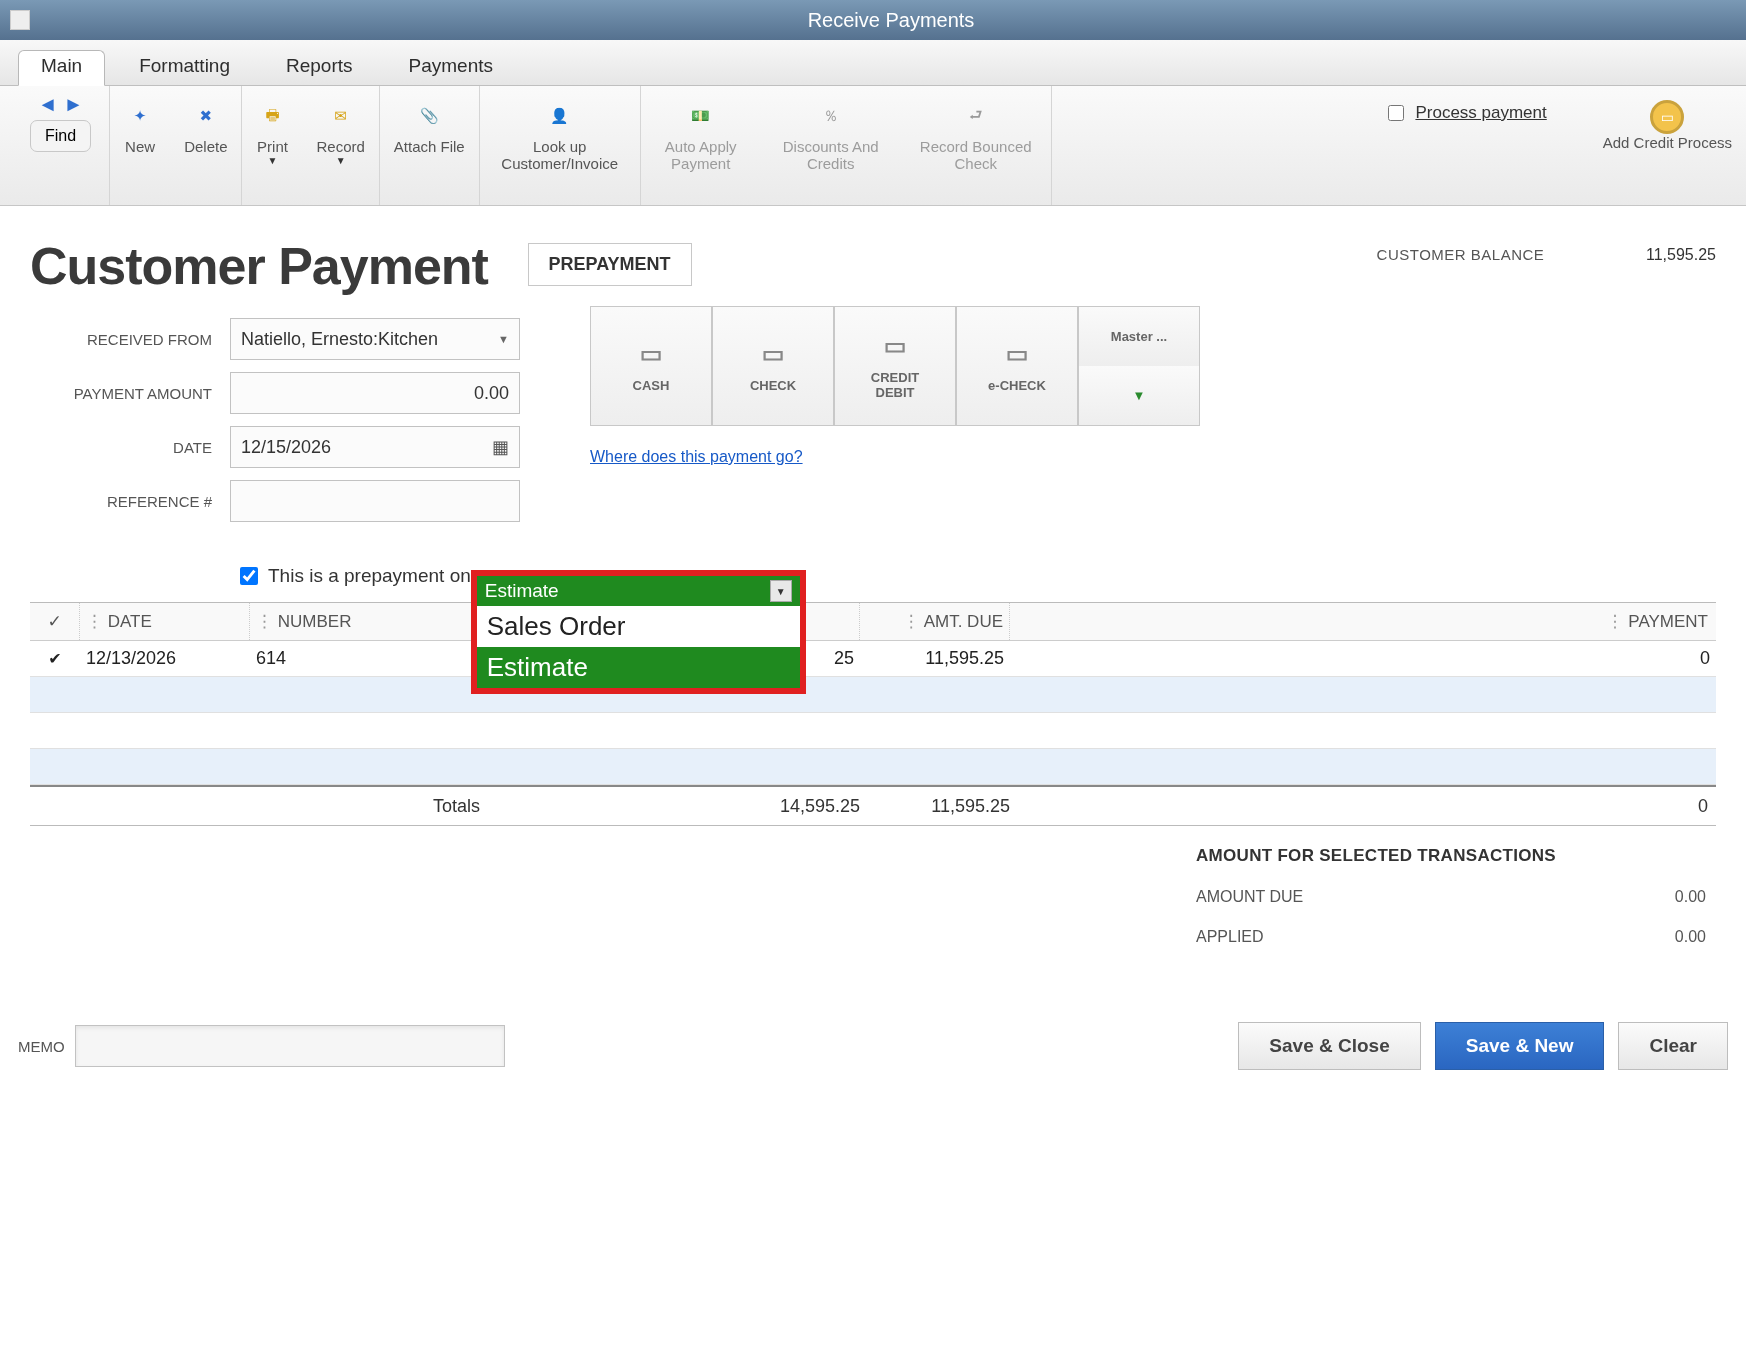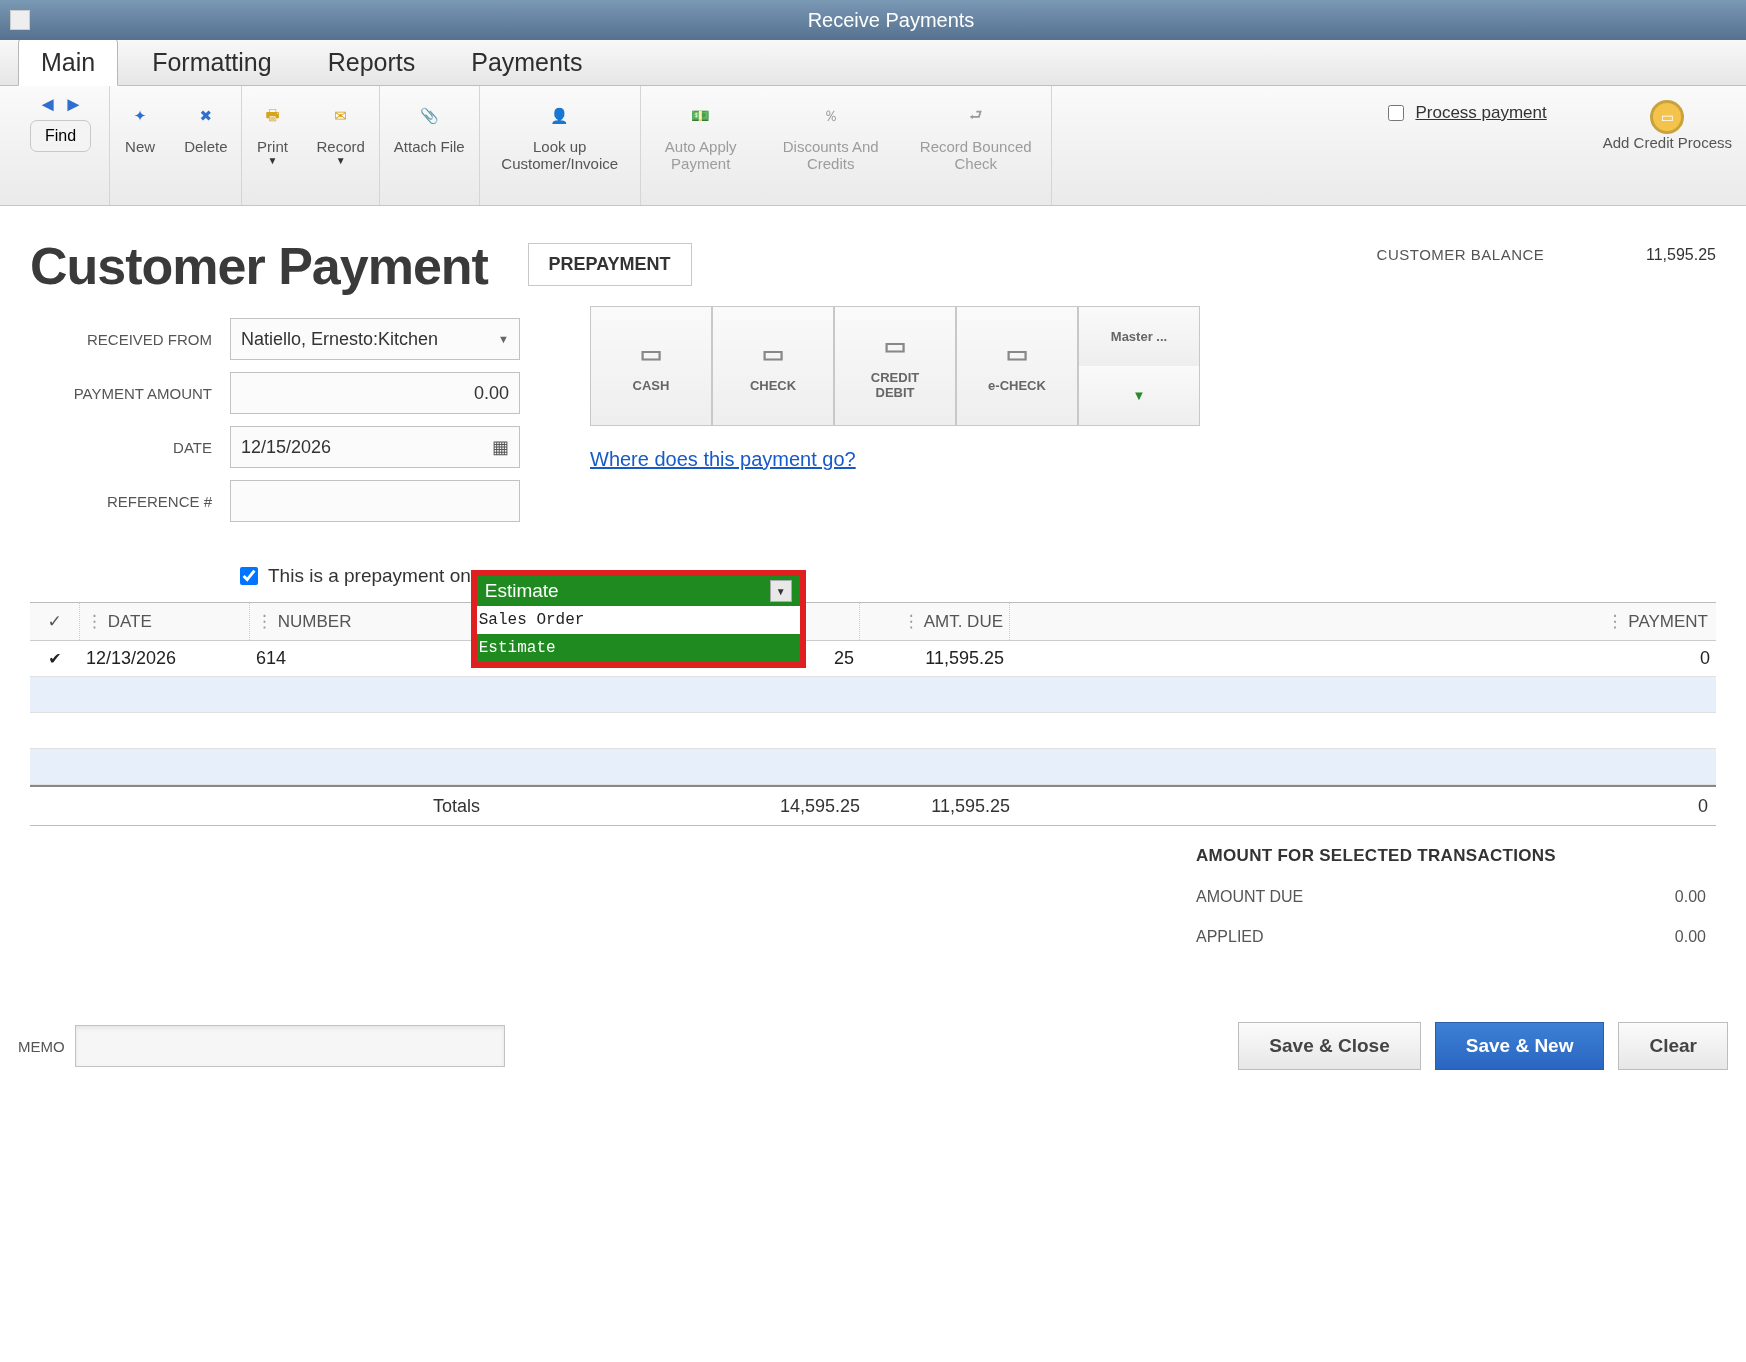--- a/index.html
+++ b/index.html
@@ -17,21 +17,21 @@
     border:1px solid #ccc; background:#eee;
   }
 
   
   .tabstrip {
     background: linear-gradient(to bottom, #f8f8f8, #e6e6e6);
     height:46px; display:flex; align-items:flex-end; padding-left:18px;
     border-bottom:1px solid #bfbfbf;
   }
   .tabstrip .tab {
-    padding:10px 22px 8px 22px; font-size:25px; color:#2e2e2e; cursor:pointer;
+    padding:4px 22px 8px 22px; font-size:19px; color:#2e2e2e; cursor:pointer;
     margin-right:12px;
   }
   .tabstrip .tab.active {
     background:#fff; border:1px solid #b8b8b8; border-bottom:1px solid #fff;
     border-radius:6px 6px 0 0; margin-bottom:-1px;
   }
 
   
   .toolbar {
     background: linear-gradient(to bottom, #fafafa, #eaeaea);
@@ -79,39 +79,39 @@
   .method-btn {
     width:122px; height:120px; border:1px solid #c8c8c8; background:linear-gradient(to bottom,#fafafa,#eee);
     display:flex; flex-direction:column; align-items:center; justify-content:center;
     font-size:13px; font-weight:bold; color:#666; cursor:pointer;
   }
   .method-btn .micon { font-size:24px; color:#888; margin-bottom:10px; height:28px; display:flex; align-items:center; }
   .method-btn.more { height:60px; border-bottom:none; }
   .method-more-wrap { display:flex; flex-direction:column; }
   .method-more-caret { width:122px; height:60px; border:1px solid #c8c8c8; border-top:none; background:linear-gradient(to bottom,#fafafa,#eee); display:flex; align-items:center; justify-content:center; color:#2a8a2e; }
 
-  .where-link { color:#1659c7; font-size:20px; }
+  .where-link { color:#1659c7; font-size:16px; }
 
   .form-block { position:relative; display:flex; }
   .left-form { width:520px; }
 
   
   .prepay-row { margin-top:30px; display:flex; align-items:center; }
   .prepay-row .chk { margin-left:210px; margin-right:10px; width:18px; height:18px; }
   .prepay-row .txt { font-size:19px; color:#333; }
 
   
   .dropdown-wrap { position:relative; }
   .dropdown-box {
     border:6px solid #e02020; width:335px; position:absolute; left:0; top:-6px;
     background:#fff;
   }
   .dd-selected { background:#1f8a1f; color:#fff; padding:4px 8px; font-size:19px; display:flex; align-items:center; }
   .dd-selected .dd-caret { margin-left:auto; width:22px; height:22px; background:#e8e8e8; border:1px solid #aaa; display:flex; align-items:center; justify-content:center; color:#333; font-size:10px; }
-  .dd-item { padding:5px 2px; font-size:16px; color:#222; cursor:pointer;font-family:Liberation Mono, monospace; }
+  .dd-item { padding:5px 10px; font-size:26px; color:#222; cursor:pointer; }
   .dd-item.highlight { background:#1f8a1f; color:#fff; }
 
   
   .table { margin-top:14px; border-top:1px solid #bbb; border-bottom:1px solid #bbb; }
   .thead { display:flex; background:#f9f9f9; border-bottom:1px solid #ccc; }
   .th { padding:8px 6px; font-size:17px; color:#555; border-right:1px dotted #ccc; }
   .th:last-child { border-right:none; }
   .col-check { width:50px; text-align:center; }
   .col-date { width:170px; }
   .col-number { width:230px; }

